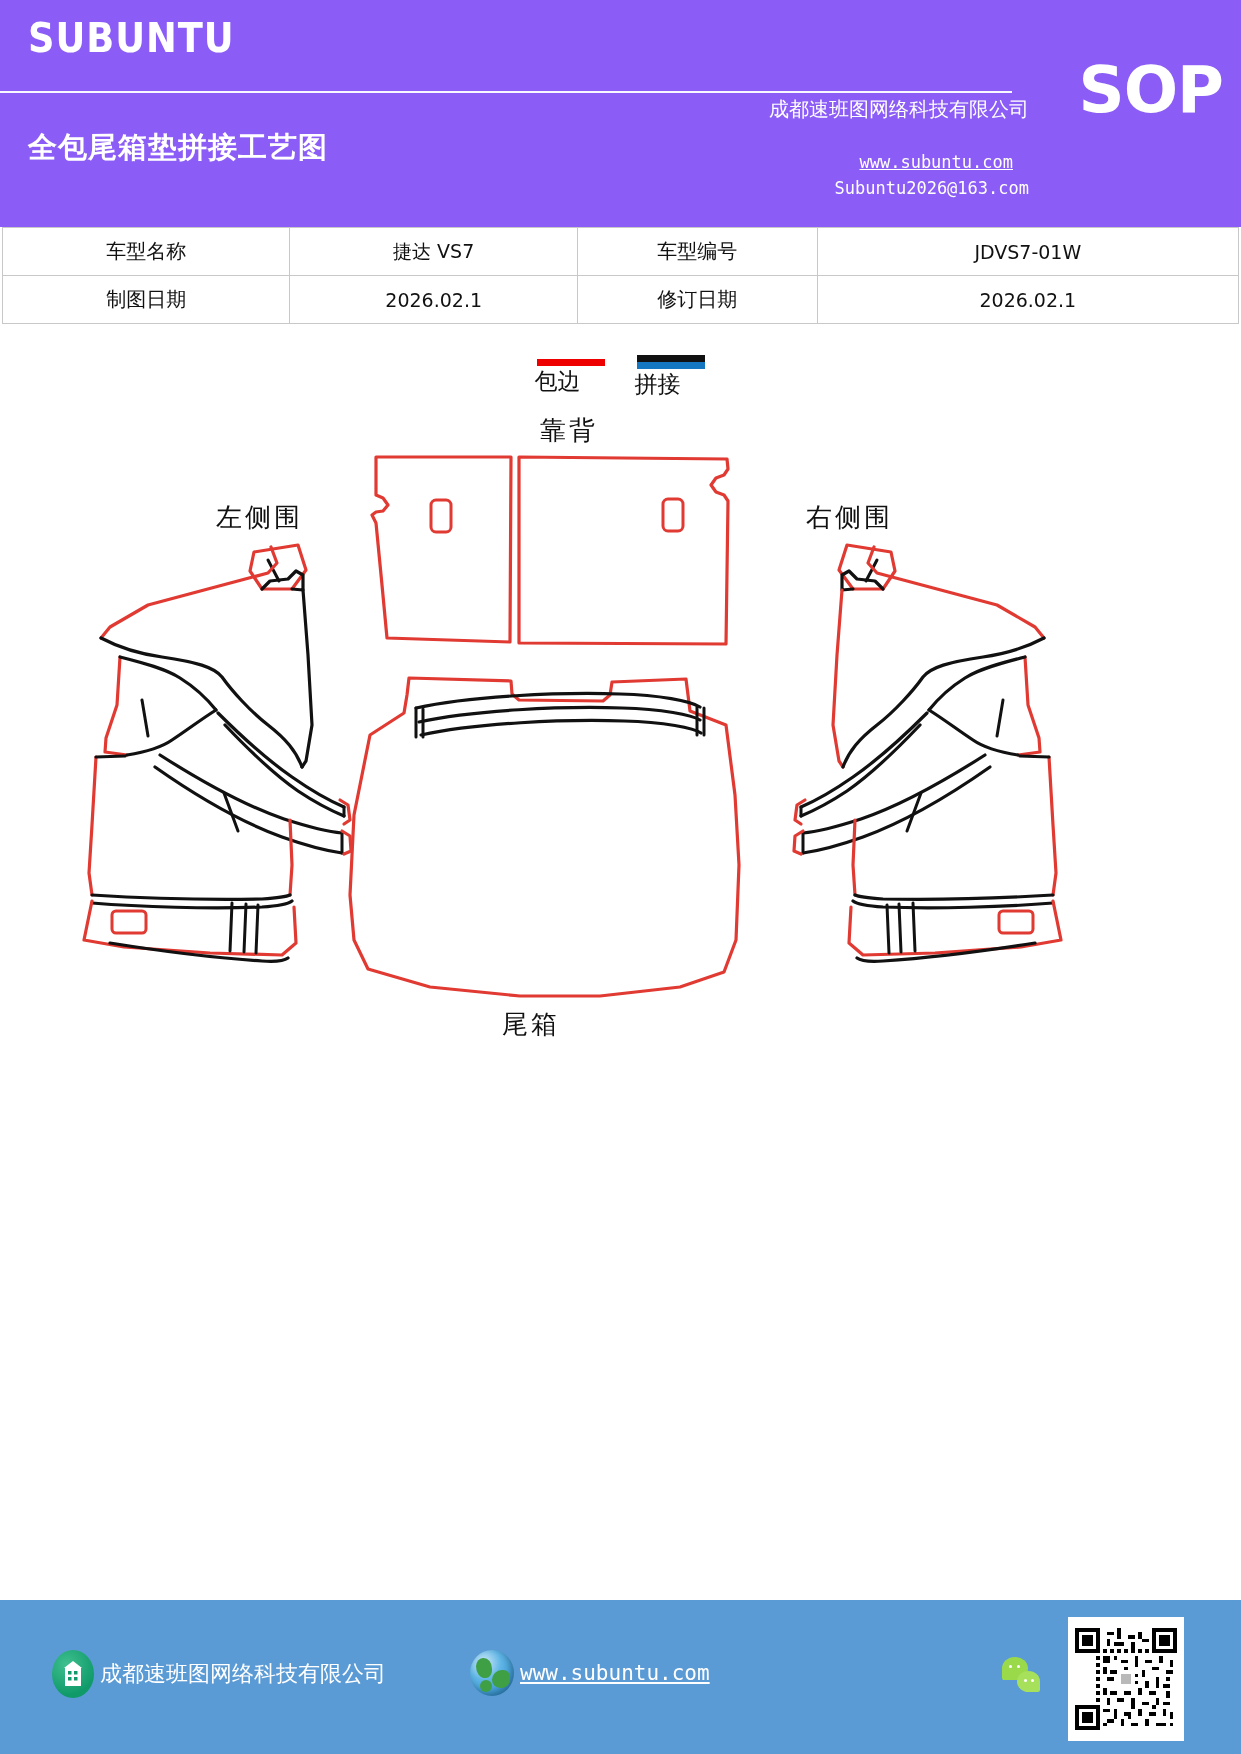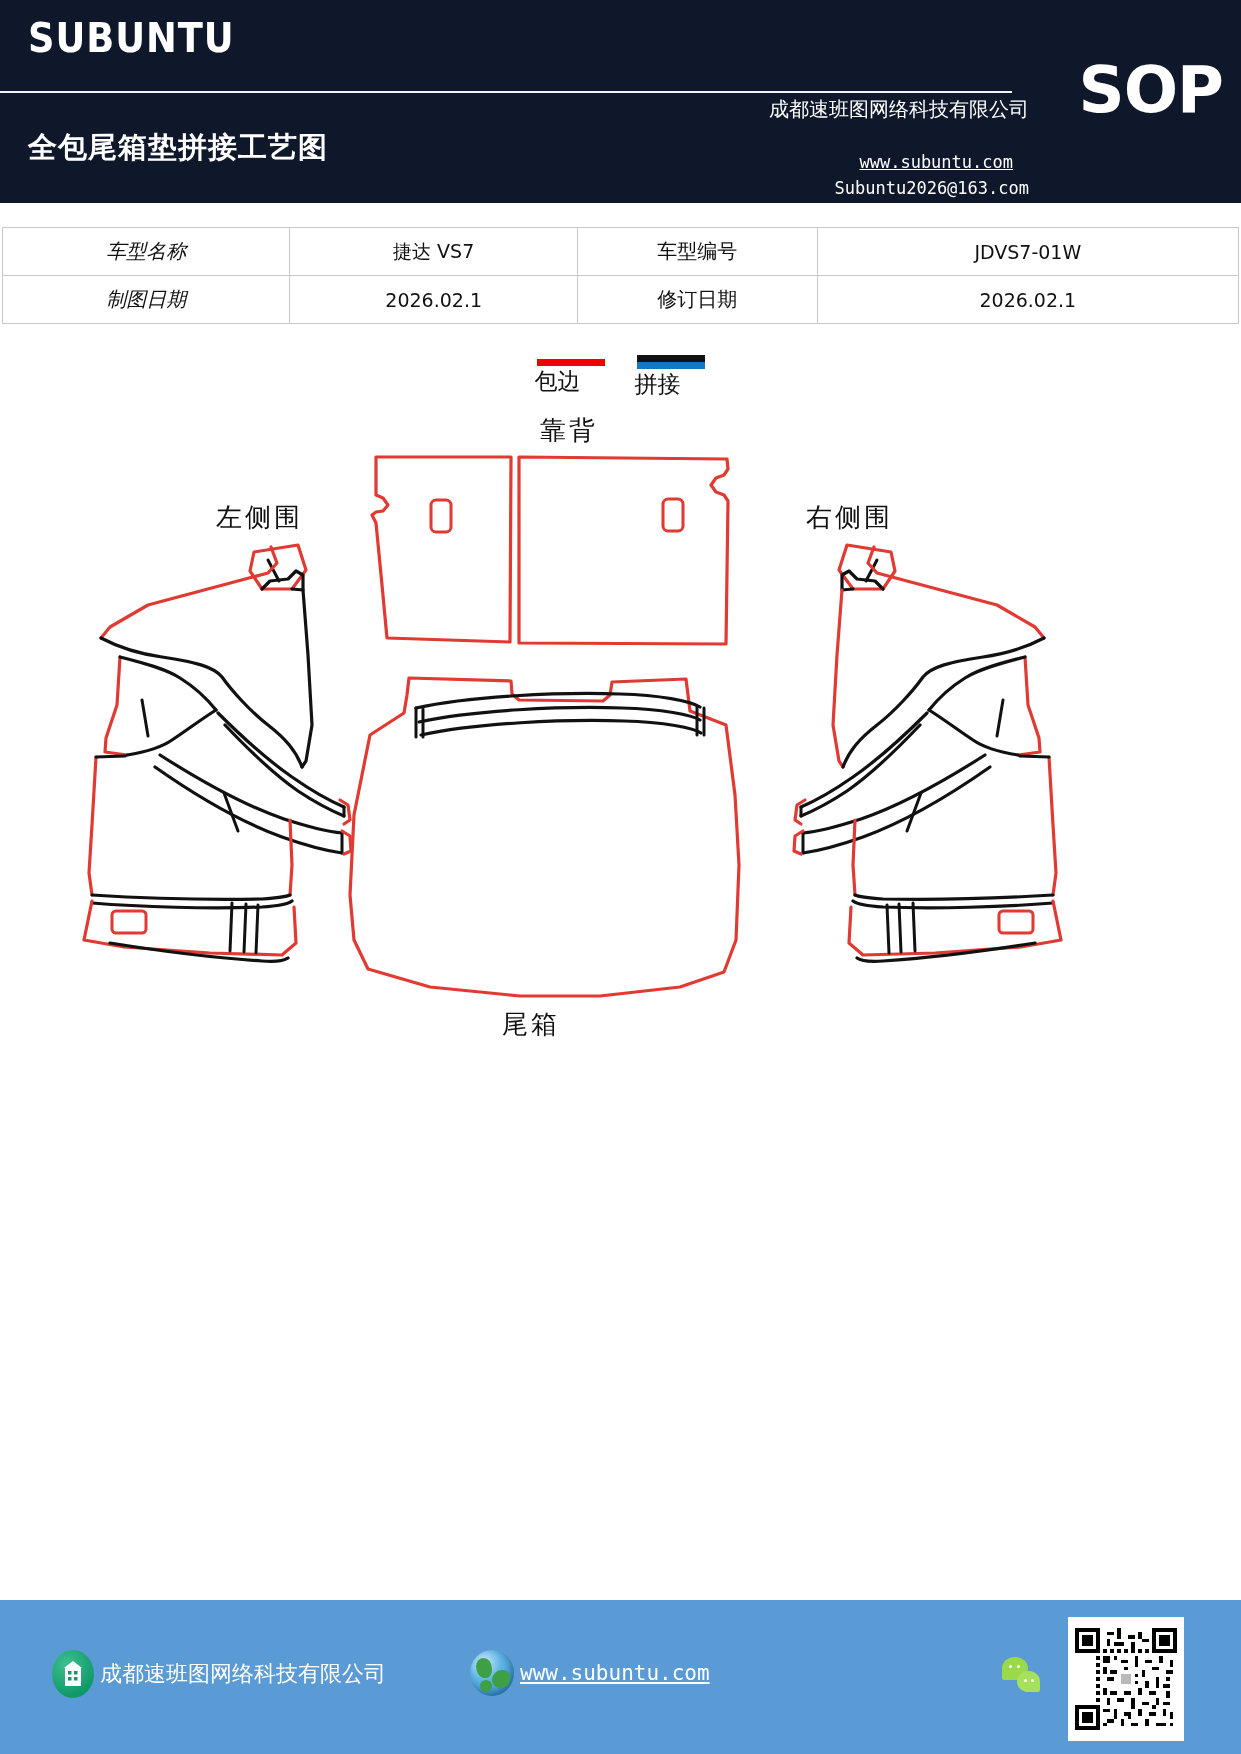--- a/index.html
+++ b/index.html
@@ -12,22 +12,22 @@
     width: 1241px; height: 1754px;
     font-family: "Liberation Serif", "DejaVu Serif", serif;
     position: relative;
     overflow: hidden;
   }
 
   
   .header {
     position: relative;
     width: 1241px;
-    height: 203px;
-    background: #0f172a;
+    height: 227px;
+    background: #8b5cf6;
     color: #ffffff;
   }
   .brand {
     position: absolute;
     left: 28px; top: 18px;
     font-family: "DejaVu Sans", sans-serif;
     font-weight: bold;
     font-size: 40px;
     letter-spacing: 1px;
     line-height: 1;
@@ -99,21 +99,21 @@
   }
   .info-table td {
     border: 1px solid #c8c8c8;
     height: 48px;
     text-align: center;
     vertical-align: middle;
     font-size: 20px;
     color: #111111;
     font-family: "Liberation Serif", serif;
   }
-  .info-table td.k { width: 277px; font-style: italic; }
+  .info-table td.k { width: 277px; }
   .info-table td.v { width: 277px; font-family: "DejaVu Sans", sans-serif; font-size: 19px; }
   .info-table td.k2 { width: 231px; }
   .info-table td.v2 { width: 406px; font-family: "DejaVu Sans", sans-serif; font-size: 19px; }
 
   
   .legend {
     position: absolute;
     left: 0; top: 355px;
     width: 1241px;
     display: flex;

